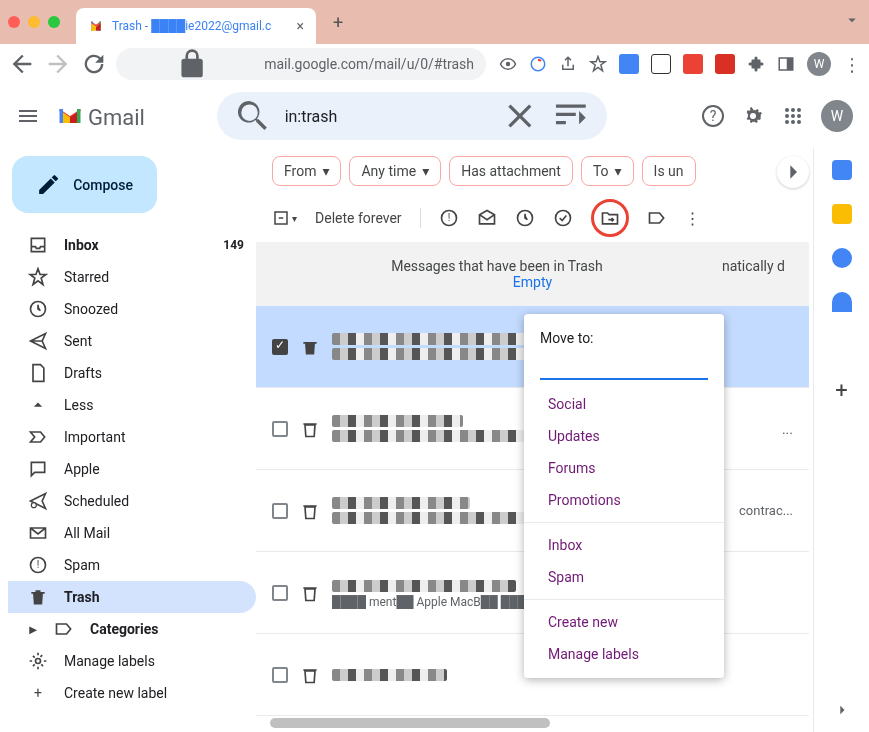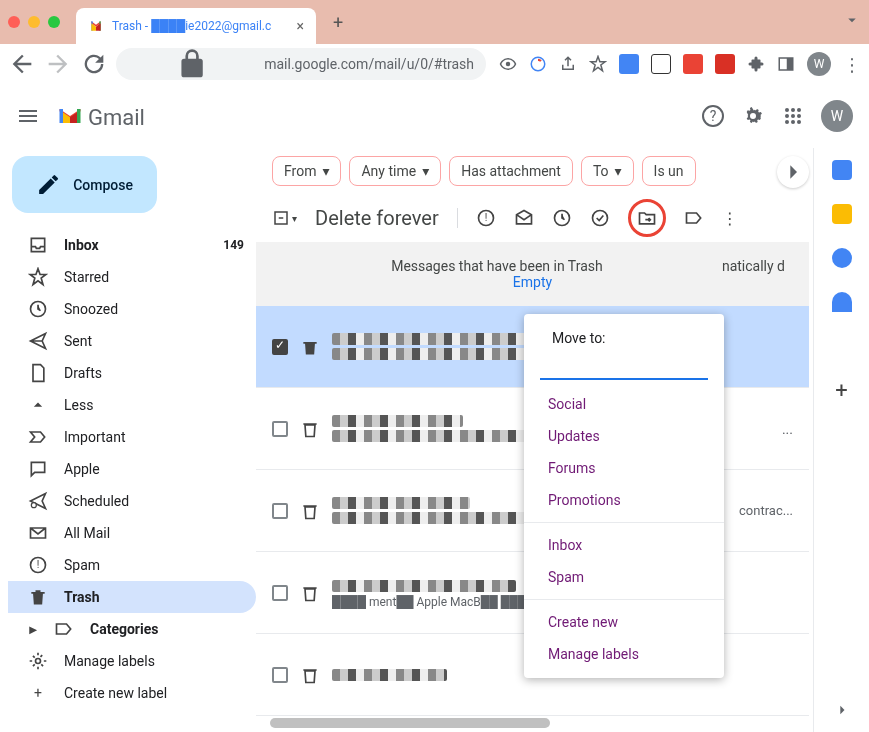--- a/index.html
+++ b/index.html
@@ -55,39 +55,39 @@
 .nav-icon { width: 20px; height: 20px; display: flex; align-items: center; justify-content: center; color: #444; flex-shrink: 0; }
 
 
 .main { flex: 1; display: flex; flex-direction: column; overflow: hidden; position: relative; padding-right: 4px; }
 .filter-chips { display: flex; gap: 8px; padding: 8px 16px; align-items: center; position: relative; }
 .chip { border: 1px solid #fca5a5; border-radius: 8px; padding: 6px 11px; font-size: 14px; color: #444746; cursor: pointer; display: flex; align-items: center; gap: 6px; white-space: nowrap; }
 .chip-scroll { position: absolute; right: 0; top: 8px; width: 32px; height: 32px; border-radius: 50%; background: #fff; box-shadow: 0 1px 3px rgba(0,0,0,0.2); display: flex; align-items: center; justify-content: center; cursor: pointer; }
 
 .toolbar { display: flex; align-items: center; padding: 8px 16px; gap: 18px; height: 48px; }
 .tb-btn { color: #444746; cursor: pointer; display: flex; align-items: center; }
-.delete-forever { font-size: 20px; color: #444746; cursor: pointer; }
+.delete-forever { font-size: 14px; color: #444746; cursor: pointer; }
 .tb-divider { width: 1px; height: 20px; background: #dadce0; }
 .highlight-circle { border: 3px solid #ea4335; border-radius: 50%; padding: 4px; width: 38px; height: 38px; display: flex; align-items: center; justify-content: center; }
 
 .banner { background: #f2f2f2; padding: 16px; text-align: center; color: #444746; font-size: 14px; }
 .banner a { color: #1a73e8; text-decoration: none; }
 
 .email-list { overflow-y: auto; }
 .email-row { display: flex; align-items: center; padding: 8px 16px; border-bottom: 1px solid #e8eaed; height: 82px; gap: 12px; font-size: 14px; }
 .email-row.selected { background: #c2dbff; }
 .checkbox { width: 16px; height: 16px; border: 2px solid #80868b; border-radius: 2px; cursor: pointer; flex-shrink: 0; }
 .checkbox.checked { background: #444; border-color: #444; position: relative; }
 .checkbox.checked::after { content: '✓'; color: #fff; position: absolute; top: -3px; left: 1px; font-size: 12px; }
 .email-content { flex: 1; overflow: hidden; }
 .pixelated { background: repeating-linear-gradient(90deg, #888 0 8px, #ccc 8px 16px, #555 16px 24px, #eee 24px 32px); height: 12px; margin: 3px 0; border-radius: 2px; }
 
 
 .popup { position: absolute; top: 230px; left: 524px; width: 200px; background: #fff; box-shadow: 0 2px 10px rgba(0,0,0,0.3); border-radius: 4px; z-index: 100; padding: 8px 0; }
-.popup-header { padding: 8px 16px; font-size: 14px; color: #202124; margin-left: 12px; }
+.popup-header { padding: 8px 16px; font-size: 14px; color: #202124; }
 .popup-search { margin: 4px 16px 8px; border-bottom: 2px solid #1a73e8; display: flex; align-items: center; padding-bottom: 4px; }
 .popup-search input { border: none; outline: none; flex: 1; font-size: 14px; }
 .popup-item { padding: 8px 24px; font-size: 14px; cursor: pointer; color: #701a75; }
 .popup-divider { height: 1px; background: #e8eaed; margin: 6px 0; }
 
 
 .side-panel { width: 56px; display: flex; flex-direction: column; align-items: center; padding-top: 12px; gap: 24px; border-left: 1px solid #e8eaed; }
 .sp-icon { width: 20px; height: 20px; cursor: pointer; border-radius: 4px; }
 
 .scrollbar-h { position: absolute; bottom: 4px; left: 270px; width: 280px; height: 10px; background: #c0c0c0; border-radius: 5px; }
@@ -184,20 +184,32 @@
         </svg></div>
     <div class="gmail-logo">
       <svg width="28" height="28" viewBox="0 0 24 24">
           <path fill="#EA4335" d="M3 6l9 6 9-6v2l-9 6-9-6z"></path>
           <path fill="#4285F4" d="M3 6h3v12H3z"></path>
           <path fill="#34A853" d="M18 6h3v12h-3z"></path>
           <path fill="#FBBC04" d="M6 18V9l6 4v5z"></path>
           <path fill="#C5221F" d="M18 18V9l-6 4v5z"></path>
         </svg>
       <span class="gmail-logo-text">Gmail</span>
+    </div>
+    <div class="search-box">
+      <svg width="20" height="20" viewBox="0 0 24 24">
+          <path fill="#5f6368" d="M15.5 14h-.79l-.28-.27a6.5 6.5 0 1 0-.7.7l.27.28v.79l5 5L20.49 19zM10 15a5 5 0 1 1 0-10 5 5 0 0 1 0 10z"></path>
+        </svg>
+      <input class="search-input" value="in:trash" style="">
+      <svg width="20" height="20" viewBox="0 0 24 24">
+          <path fill="#5f6368" d="M19 6.41L17.59 5 12 10.59 6.41 5 5 6.41 10.59 12 5 17.59 6.41 19 12 13.41 17.59 19 19 17.59 13.41 12z"></path>
+        </svg>
+      <svg width="20" height="20" viewBox="0 0 24 24">
+          <path fill="#5f6368" d="M3 17h6v-2H3zm0-5h12v-2H3zm0-7v2h18V5zm14 12l4-4-4-4z"></path>
+        </svg>
     </div>
     <div class="header-right">
       <div class="hr-icon"><svg viewBox="0 0 24 24">
             <circle cx="12" cy="12" r="10" fill="none" stroke="#5f6368" stroke-width="2"></circle>
             <text x="12" y="17" text-anchor="middle" fill="#5f6368" font-size="14">?</text>
           </svg></div>
       <div class="hr-icon"><svg viewBox="0 0 24 24">
             <path fill="#5f6368" d="M19.4 13l.6-1-.6-1 1.5-1.2-1-1.7-1.9.5-.8-.8.5-1.9-1.7-1-1.2 1.5-1-.6-1 .6L10.6 3l-1.7 1 .5 1.9-.8.8-1.9-.5-1 1.7L7.2 11l-.6 1 .6 1-1.5 1.2 1 1.7 1.9-.5.8.8-.5 1.9 1.7 1 1.2-1.5 1 .6 1-.6 1.2 1.5 1.7-1-.5-1.9.8-.8 1.9.5 1-1.7zM12 15a3 3 0 1 1 0-6 3 3 0 0 1 0 6z"></path>
           </svg></div>
       <div class="hr-icon"><svg viewBox="0 0 24 24">

